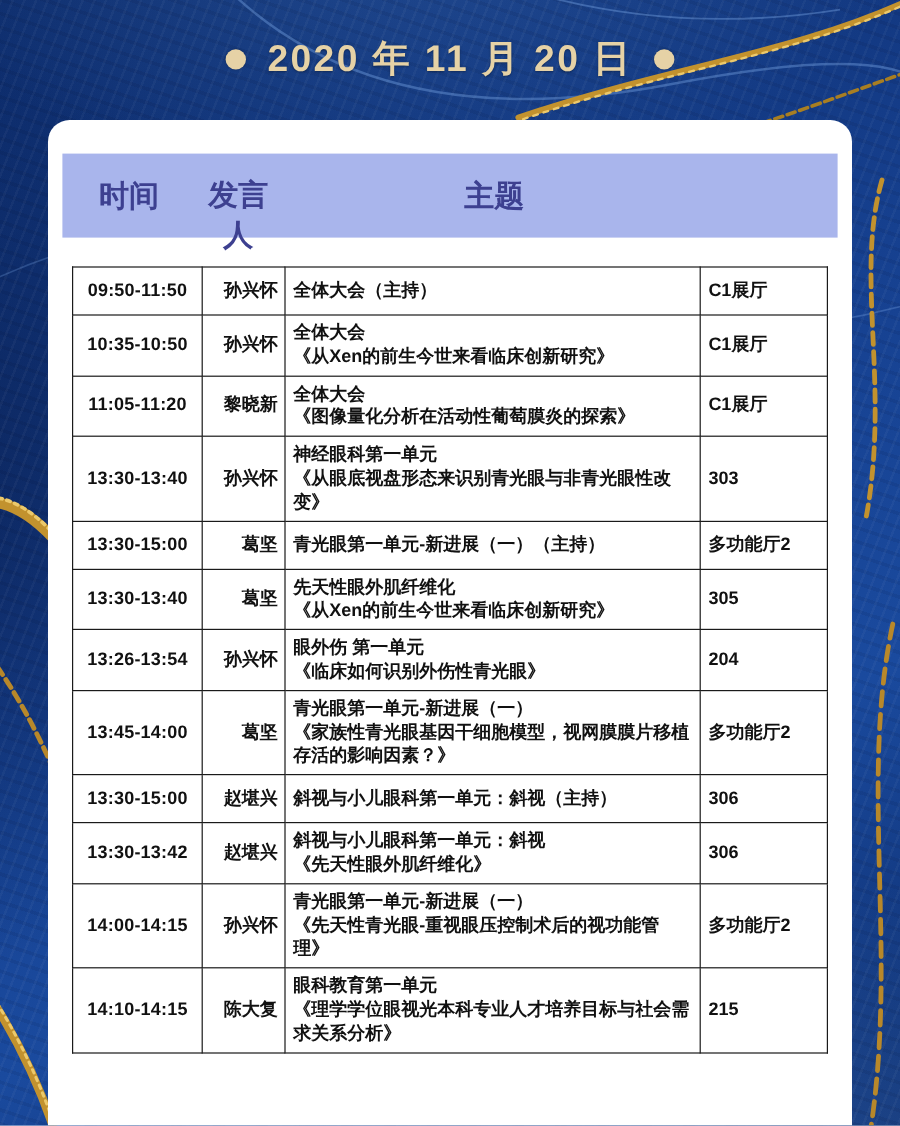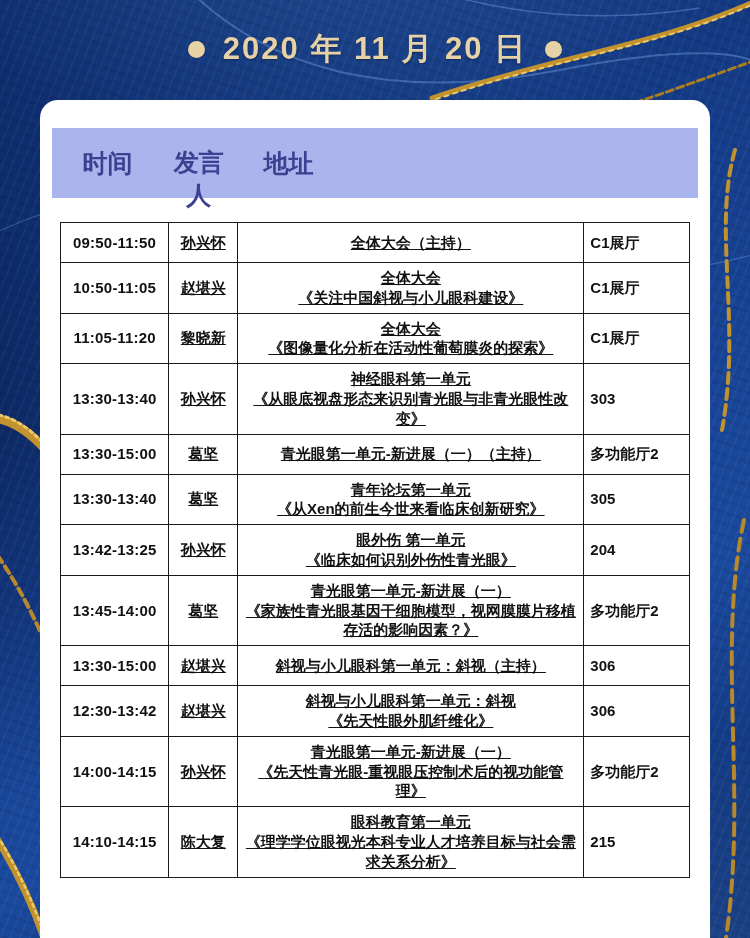--- a/index.html
+++ b/index.html
@@ -78,22 +78,22 @@
     table-layout:fixed;
     color:var(--table-text);
   }
   table.sched td{
     border:1.5px solid var(--table-border);
     font-size:15px;font-weight:bold;line-height:1.32;
     padding:5px 6px;height:40px;
     vertical-align:middle;
   }
   td.c-time{text-align:center;font-size:15.5px;letter-spacing:.2px;}
-  td.c-speaker{text-align:center;text-decoration:underline;}
-  td.c-topic{text-align:center;padding-left:9px;padding-right:9px;text-decoration:underline;}
+  td.c-speaker{text-align:right;}
+  td.c-topic{text-align:left;padding-left:9px;padding-right:9px;}
   td.c-loc{}
 </style>
 </head>
 <body>
 
 <svg class="bg-decor" width="750" height="938" viewBox="0 0 750 938" xmlns="http://www.w3.org/2000/svg">
   <g fill="none" stroke="#6f9bdc" stroke-opacity="0.45">
     <path d="M170,-30 Q300,120 560,70 T770,120" stroke-width="2"></path>
     <path d="M430,-10 Q560,30 700,8" stroke-width="1.5"></path>
     <path d="M-20,240 Q180,140 430,230" stroke-width="1.5" stroke-opacity="0.3"></path>
@@ -117,50 +117,50 @@
 <div class="date-bar">
   <span class="dot"></span>
   <h1>2020 年 11 月 20 日</h1>
   <span class="dot"></span>
 </div>
 
 <div class="card">
   <div class="band">
     <div class="bcol b-time">时间</div>
     <div class="bcol b-speaker">发言人</div>
-    <div class="bcol b-loc">地址</div>
+    <div class="bcol b-topic">主题</div>
   </div>
 
   <table class="sched">
     <colgroup>
       <col style="width:17.2%">
         <col style="width:11%">
         <col style="width:55%">
         <col style="width:16.8%">
     </colgroup>
     <tbody>
   <tr>
     <td class="c-time">09:50-11:50</td>
     <td class="c-speaker">孙兴怀</td>
     <td class="c-topic">
             <div>全体大会（主持）</div>
           </td>
     <td class="c-loc">C1展厅</td>
   </tr>
 
-
-  <tr>
-    <td class="c-time">10:50-11:05</td>
-    <td class="c-speaker">赵堪兴</td>
+  <tr>
+    <td class="c-time">10:35-10:50</td>
+    <td class="c-speaker">孙兴怀</td>
     <td class="c-topic">
             <div>全体大会</div>
-            <div>《关注中国斜视与小儿眼科建设》</div>
+            <div>《从Xen的前生今世来看临床创新研究》</div>
           </td>
     <td class="c-loc">C1展厅</td>
   </tr>
+
 
   <tr>
     <td class="c-time">11:05-11:20</td>
     <td class="c-speaker">黎晓新</td>
     <td class="c-topic">
             <div>全体大会</div>
             <div>《图像量化分析在活动性葡萄膜炎的探索》</div>
           </td>
     <td class="c-loc">C1展厅</td>
   </tr>
@@ -181,28 +181,28 @@
     <td class="c-topic">
             <div>青光眼第一单元-新进展（一）（主持）</div>
           </td>
     <td class="c-loc">多功能厅2</td>
   </tr>
 
   <tr>
     <td class="c-time">13:30-13:40</td>
     <td class="c-speaker">葛坚</td>
     <td class="c-topic">
-            <div>青年论坛第一单元</div>
+            <div>先天性眼外肌纤维化</div>
             <div>《从Xen的前生今世来看临床创新研究》</div>
           </td>
     <td class="c-loc">305</td>
   </tr>
 
   <tr>
-    <td class="c-time">13:42-13:25</td>
+    <td class="c-time">13:26-13:54</td>
     <td class="c-speaker">孙兴怀</td>
     <td class="c-topic">
             <div>眼外伤 第一单元</div>
             <div>《临床如何识别外伤性青光眼》</div>
           </td>
     <td class="c-loc">204</td>
   </tr>
 
   <tr>
     <td class="c-time">13:45-14:00</td>
@@ -217,21 +217,21 @@
   <tr>
     <td class="c-time">13:30-15:00</td>
     <td class="c-speaker">赵堪兴</td>
     <td class="c-topic">
             <div>斜视与小儿眼科第一单元：斜视（主持）</div>
           </td>
     <td class="c-loc">306</td>
   </tr>
 
   <tr>
-    <td class="c-time">12:30-13:42</td>
+    <td class="c-time">13:30-13:42</td>
     <td class="c-speaker">赵堪兴</td>
     <td class="c-topic">
             <div>斜视与小儿眼科第一单元：斜视</div>
             <div>《先天性眼外肌纤维化》</div>
           </td>
     <td class="c-loc">306</td>
   </tr>
 
 
   <tr>

